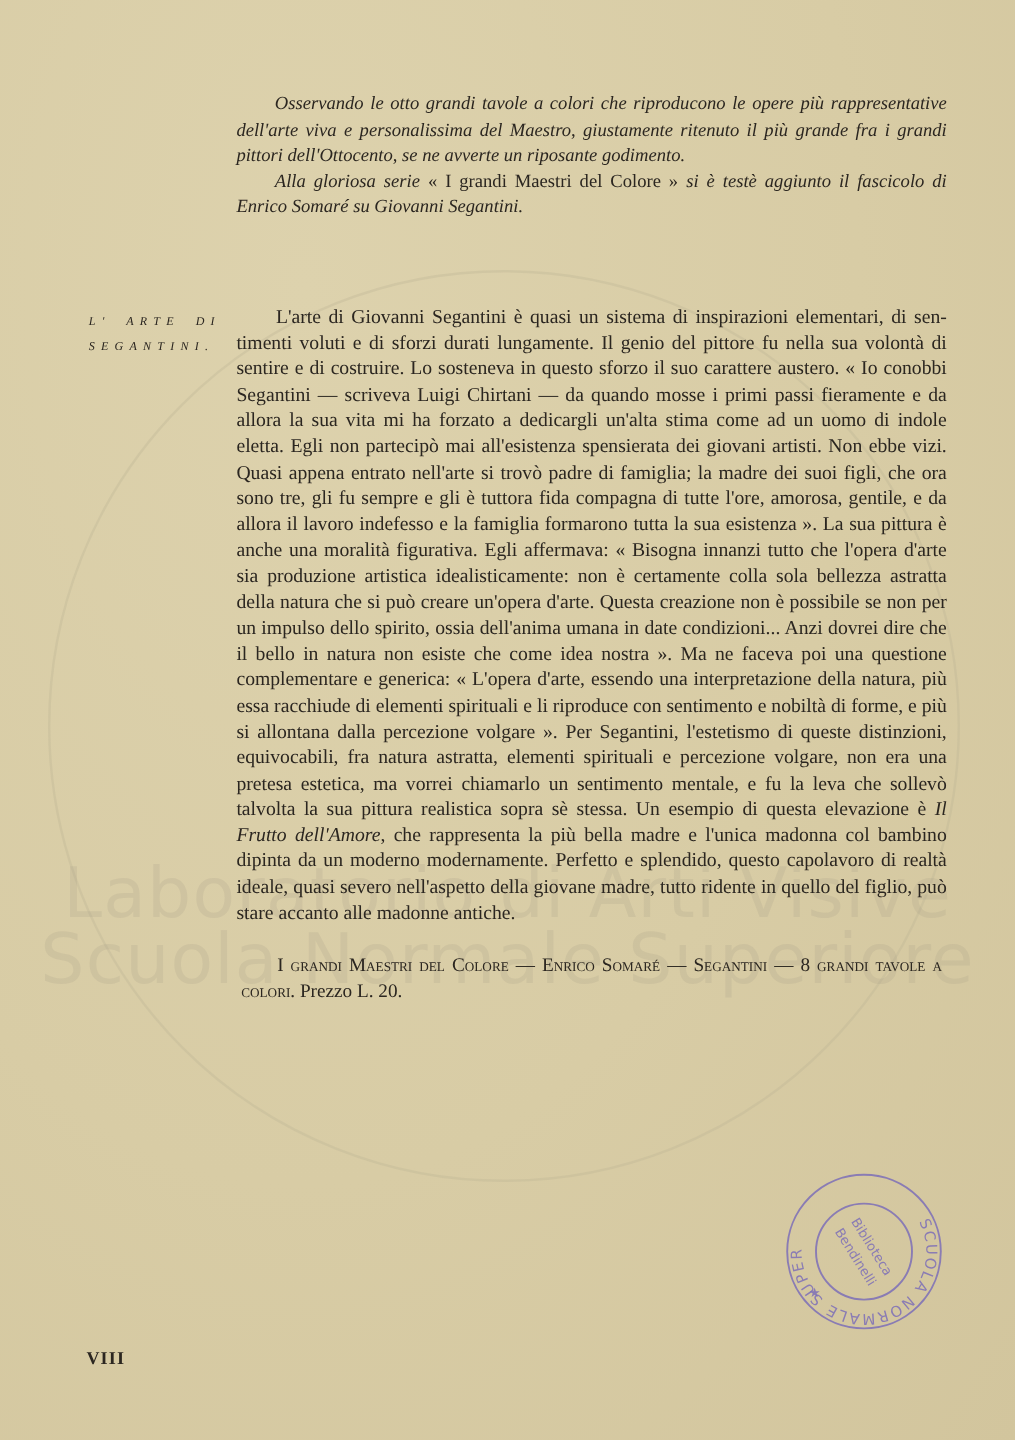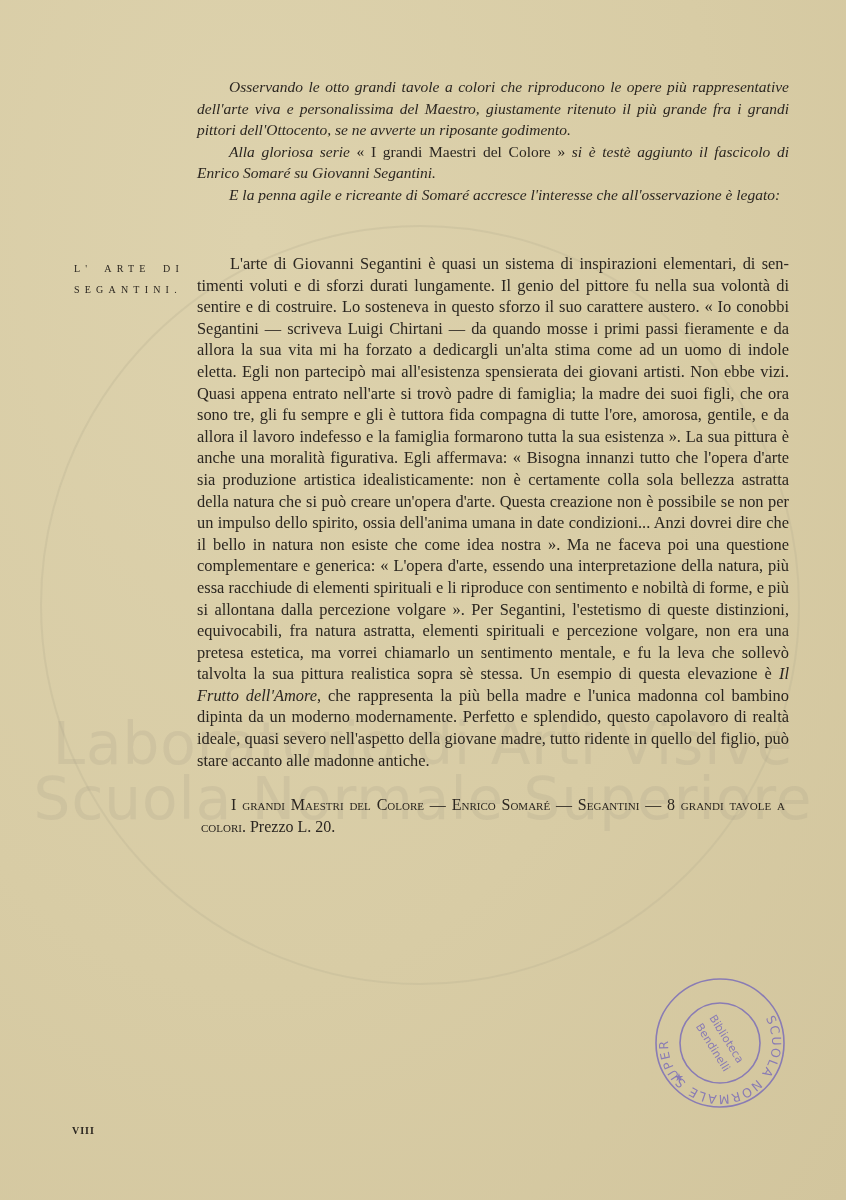--- a/index.html
+++ b/index.html
@@ -24,55 +24,54 @@
   .intro {
     position: absolute; left: 197px; top: 76px; width: 592px;
     font-family: "Liberation Serif", serif; font-style: italic;
     font-size: 15.5px; line-height: 21.5px; text-align: justify;
   }
   .intro p { margin: 0; text-indent: 32px; }
   .intro .roman { font-style: normal; }
   .sidenote {
     position: absolute; left: 74px; top: 258px; width: 110px;
     font-family: "Liberation Serif", serif; font-size: 10px; letter-spacing: 5.2px;
-    line-height: 21px; text-transform: uppercase; text-align: justify; text-align-last: justify;
+    line-height: 21px; text-transform: uppercase; text-align: justify; text-align-last: justify; font-style: italic;
   }
   .body-text {
     position: absolute; left: 197px; top: 253px; width: 592px;
     font-family: "Liberation Serif", serif; font-size: 16.4px; line-height: 21.6px;
     text-align: justify; hyphens: manual;
   }
   .body-text p { margin: 0; text-indent: 33px; }
   .body-text em { font-style: italic; }
   .footer-ad {
     position: absolute; left: 197px; top: 790px; width: 592px;
     font-family: "Liberation Serif", serif; font-size: 16px; line-height: 21.5px;
     text-align: justify; font-variant: small-caps;
   }
   .footer-ad p { margin: 4px; text-indent: 30px; }
   .footer-ad .price { font-variant: normal; }
   .page-number {
     position: absolute; left: 72px; top: 1125px;
-    font-family: "Liberation Serif", serif; font-size: 10px; font-weight: bold; letter-spacing: 1px;
+    font-family: "Liberation Serif", serif; font-size: 15px; font-weight: bold; letter-spacing: 1px;
   }
   .stamp {
     position: absolute; left: 652px; top: 975px; width: 136px; height: 136px;
   }
 </style>
 </head>
 <body>
 
 <div class="watermark-circle"></div>
 <div class="watermark-text wm1">Laboratorio di Arti Visive</div>
 <div class="watermark-text wm2">Scuola Normale Superiore</div>
 
 <div class="intro">
   <p>Osservando le otto grandi tavole a colori che riproducono le opere più rappresentative dell'arte viva e personalissima del Maestro, giustamente ritenuto il più grande fra i grandi pittori dell'Ottocento, se ne avverte un riposante godimento.</p>
   <p><span>Alla gloriosa serie </span><span class="roman">« I grandi Maestri del Colore »</span><span> si è testè aggiunto il fascicolo di Enrico Somaré su Giovanni Segantini.</span></p>
-  <p>E la penna agile e ricreante di Somaré accresce l'interesse che all'osservazione è legato:</p>
 </div>
 
 <div class="sidenote">
   <div>L' arte di</div>
   <div>Segantini.</div>
 </div>
 
 <div class="body-text">
   <p><span>L'arte di Giovanni Segantini è quasi un sistema di inspirazioni elementari, di sen­timenti voluti e di sforzi durati lungamente. Il genio del pittore fu nella sua volontà di sentire e di costruire. Lo sosteneva in questo sforzo il suo carattere austero. « Io conobbi Segantini — scriveva Luigi Chirtani — da quando mosse i primi passi fiera­mente e da allora la sua vita mi ha forzato a dedicargli un'alta stima come ad un uomo di indole eletta. Egli non partecipò mai all'esistenza spensierata dei giovani artisti. Non ebbe vizi. Quasi appena entrato nell'arte si trovò padre di famiglia; la madre dei suoi figli, che ora sono tre, gli fu sempre e gli è tuttora fida compagna di tutte l'ore, amorosa, gentile, e da allora il lavoro indefesso e la famiglia formarono tutta la sua esistenza ». La sua pittura è anche una moralità figurativa. Egli affermava: « Bisogna innanzi tutto che l'opera d'arte sia produzione artistica idealisticamente: non è certamente colla sola bellezza astratta della natura che si può creare un'opera d'arte. Questa creazione non è possibile se non per un impulso dello spirito, ossia dell'anima umana in date condizioni... Anzi dovrei dire che il bello in natura non esiste che come idea nostra ». Ma ne faceva poi una questione complementare e generica: « L'opera d'arte, essendo una interpretazione della natura, più essa racchiude di elementi spirituali e li riproduce con sentimento e nobiltà di forme, e più si allon­tana dalla percezione volgare ». Per Segantini, l'estetismo di queste distinzioni, equi­vocabili, fra natura astratta, elementi spirituali e percezione volgare, non era una pretesa estetica, ma vorrei chiamarlo un sentimento mentale, e fu la leva che sollevò talvolta la sua pittura realistica sopra sè stessa. Un esempio di questa elevazione è </span><em>Il Frutto dell'Amore</em><span>, che rappresenta la più bella madre e l'unica madonna col bambino dipinta da un moderno modernamente. Perfetto e splendido, questo capola­voro di realtà ideale, quasi severo nell'aspetto della giovane madre, tutto ridente in quello del figlio, può stare accanto alle madonne antiche.</span></p>
 </div>

